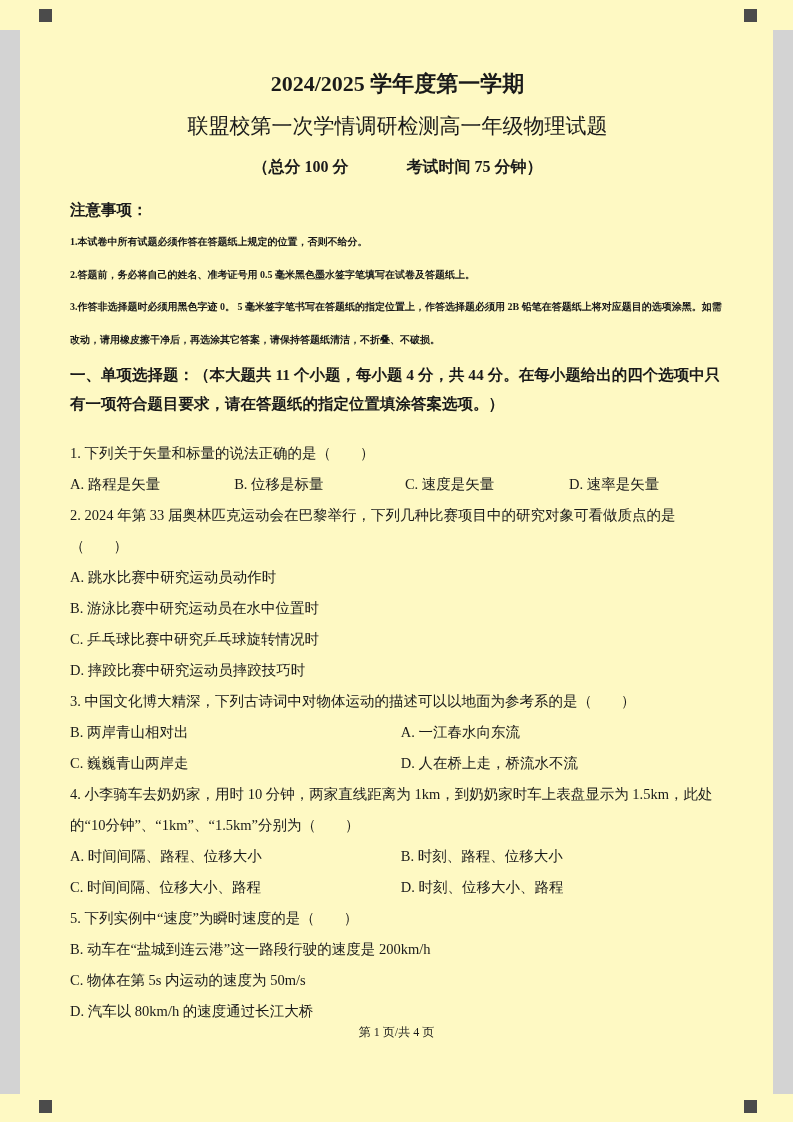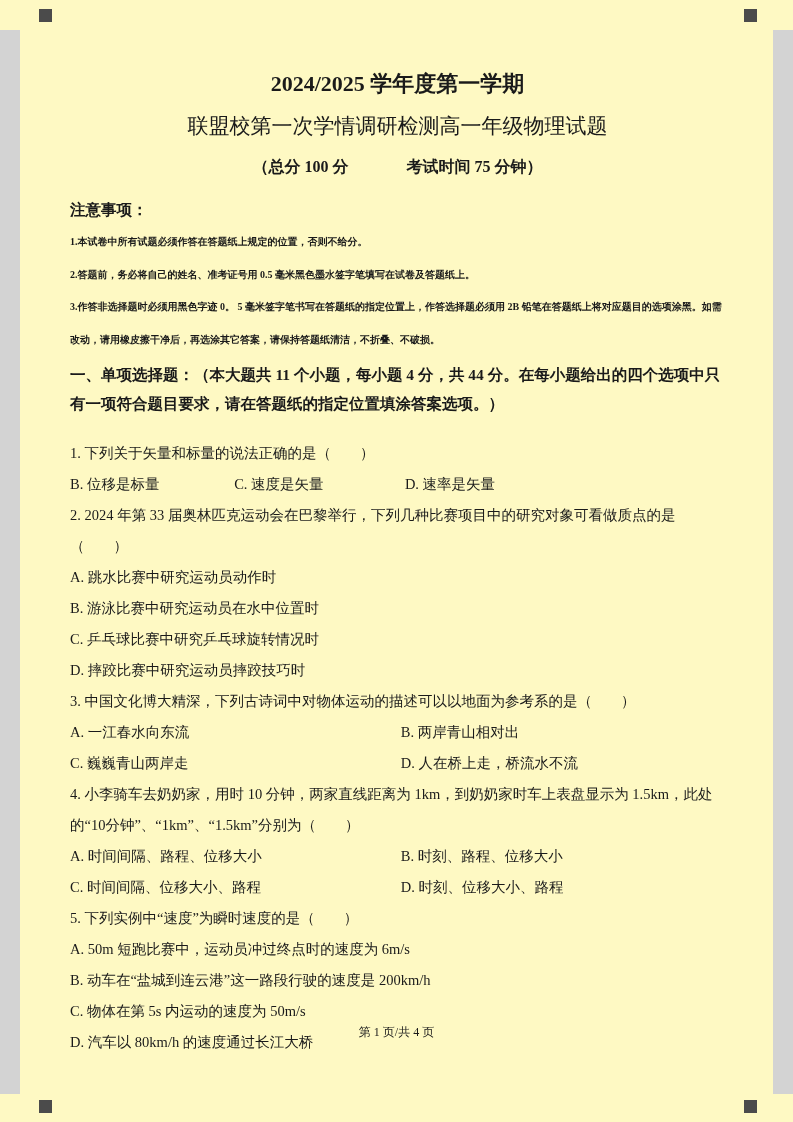--- a/index.html
+++ b/index.html
@@ -136,56 +136,56 @@
           <div class="notice-item">3.作答非选择题时必须用黑色字迹 0。 5 毫米签字笔书写在答题纸的指定位置上，作答选择题必须用 2B 铅笔在答题纸上将对应题目的选项涂黑。如需改动，请用橡皮擦干净后，再选涂其它答案，请保持答题纸清洁，不折叠、不破损。</div>
         </div>
     </div>
 
     <div class="section-heading">一、单项选择题：（本大题共 11 个小题，每小题 4 分，共 44 分。在每小题给出的四个选项中只有一项符合题目要求，请在答题纸的指定位置填涂答案选项。）</div>
 
     <div id="questions">
         <div class="question">
           <div class="q-text">1. 下列关于矢量和标量的说法正确的是（　　）</div>
           <div class="opts cols4">
+            <div class="opt">A. 路程是矢量</div>
             <div class="opt">B. 位移是标量</div>
             <div class="opt">C. 速度是矢量</div>
             <div class="opt">D. 速率是矢量</div>
           </div>
         </div>
         <div class="question">
           <div class="q-text">2. 2024 年第 33 届奥林匹克运动会在巴黎举行，下列几种比赛项目中的研究对象可看做质点的是（　　）</div>
           <div class="opts cols1">
             <div class="opt">A. 跳水比赛中研究运动员动作时</div>
             <div class="opt">B. 游泳比赛中研究运动员在水中位置时</div>
             <div class="opt">C. 乒乓球比赛中研究乒乓球旋转情况时</div>
             <div class="opt">D. 摔跤比赛中研究运动员摔跤技巧时</div>
           </div>
         </div>
         <div class="question">
           <div class="q-text">3. 中国文化博大精深，下列古诗词中对物体运动的描述可以以地面为参考系的是（　　）</div>
           <div class="opts cols2">
+            <div class="opt">B. 两岸青山相对出</div>
             <div class="opt">A. 一江春水向东流</div>
-            <div class="opt">B. 两岸青山相对出</div>
             <div class="opt">C. 巍巍青山两岸走</div>
             <div class="opt">D. 人在桥上走，桥流水不流</div>
           </div>
         </div>
         <div class="question">
           <div class="q-text">4. 小李骑车去奶奶家，用时 10 分钟，两家直线距离为 1km，到奶奶家时车上表盘显示为 1.5km，此处的“10分钟”、“1km”、“1.5km”分别为（　　）</div>
           <div class="opts cols2">
             <div class="opt">A. 时间间隔、路程、位移大小</div>
             <div class="opt">B. 时刻、路程、位移大小</div>
             <div class="opt">C. 时间间隔、位移大小、路程</div>
             <div class="opt">D. 时刻、位移大小、路程</div>
           </div>
         </div>
         <div class="question">
           <div class="q-text">5. 下列实例中“速度”为瞬时速度的是（　　）</div>
           <div class="opts cols1">
-            <div class="opt">A. 50m 短跑比赛中，运动员冲过终点时的速度为 6m/s</div>
             <div class="opt">B. 动车在“盐城到连云港”这一路段行驶的速度是 200km/h</div>
             <div class="opt">C. 物体在第 5s 内运动的速度为 50m/s</div>
             <div class="opt">D. 汽车以 80km/h 的速度通过长江大桥</div>
           </div>
         </div>
       </div>
 
   </div>
 
   <div class="footer">第 1 页/共 4 页</div>

